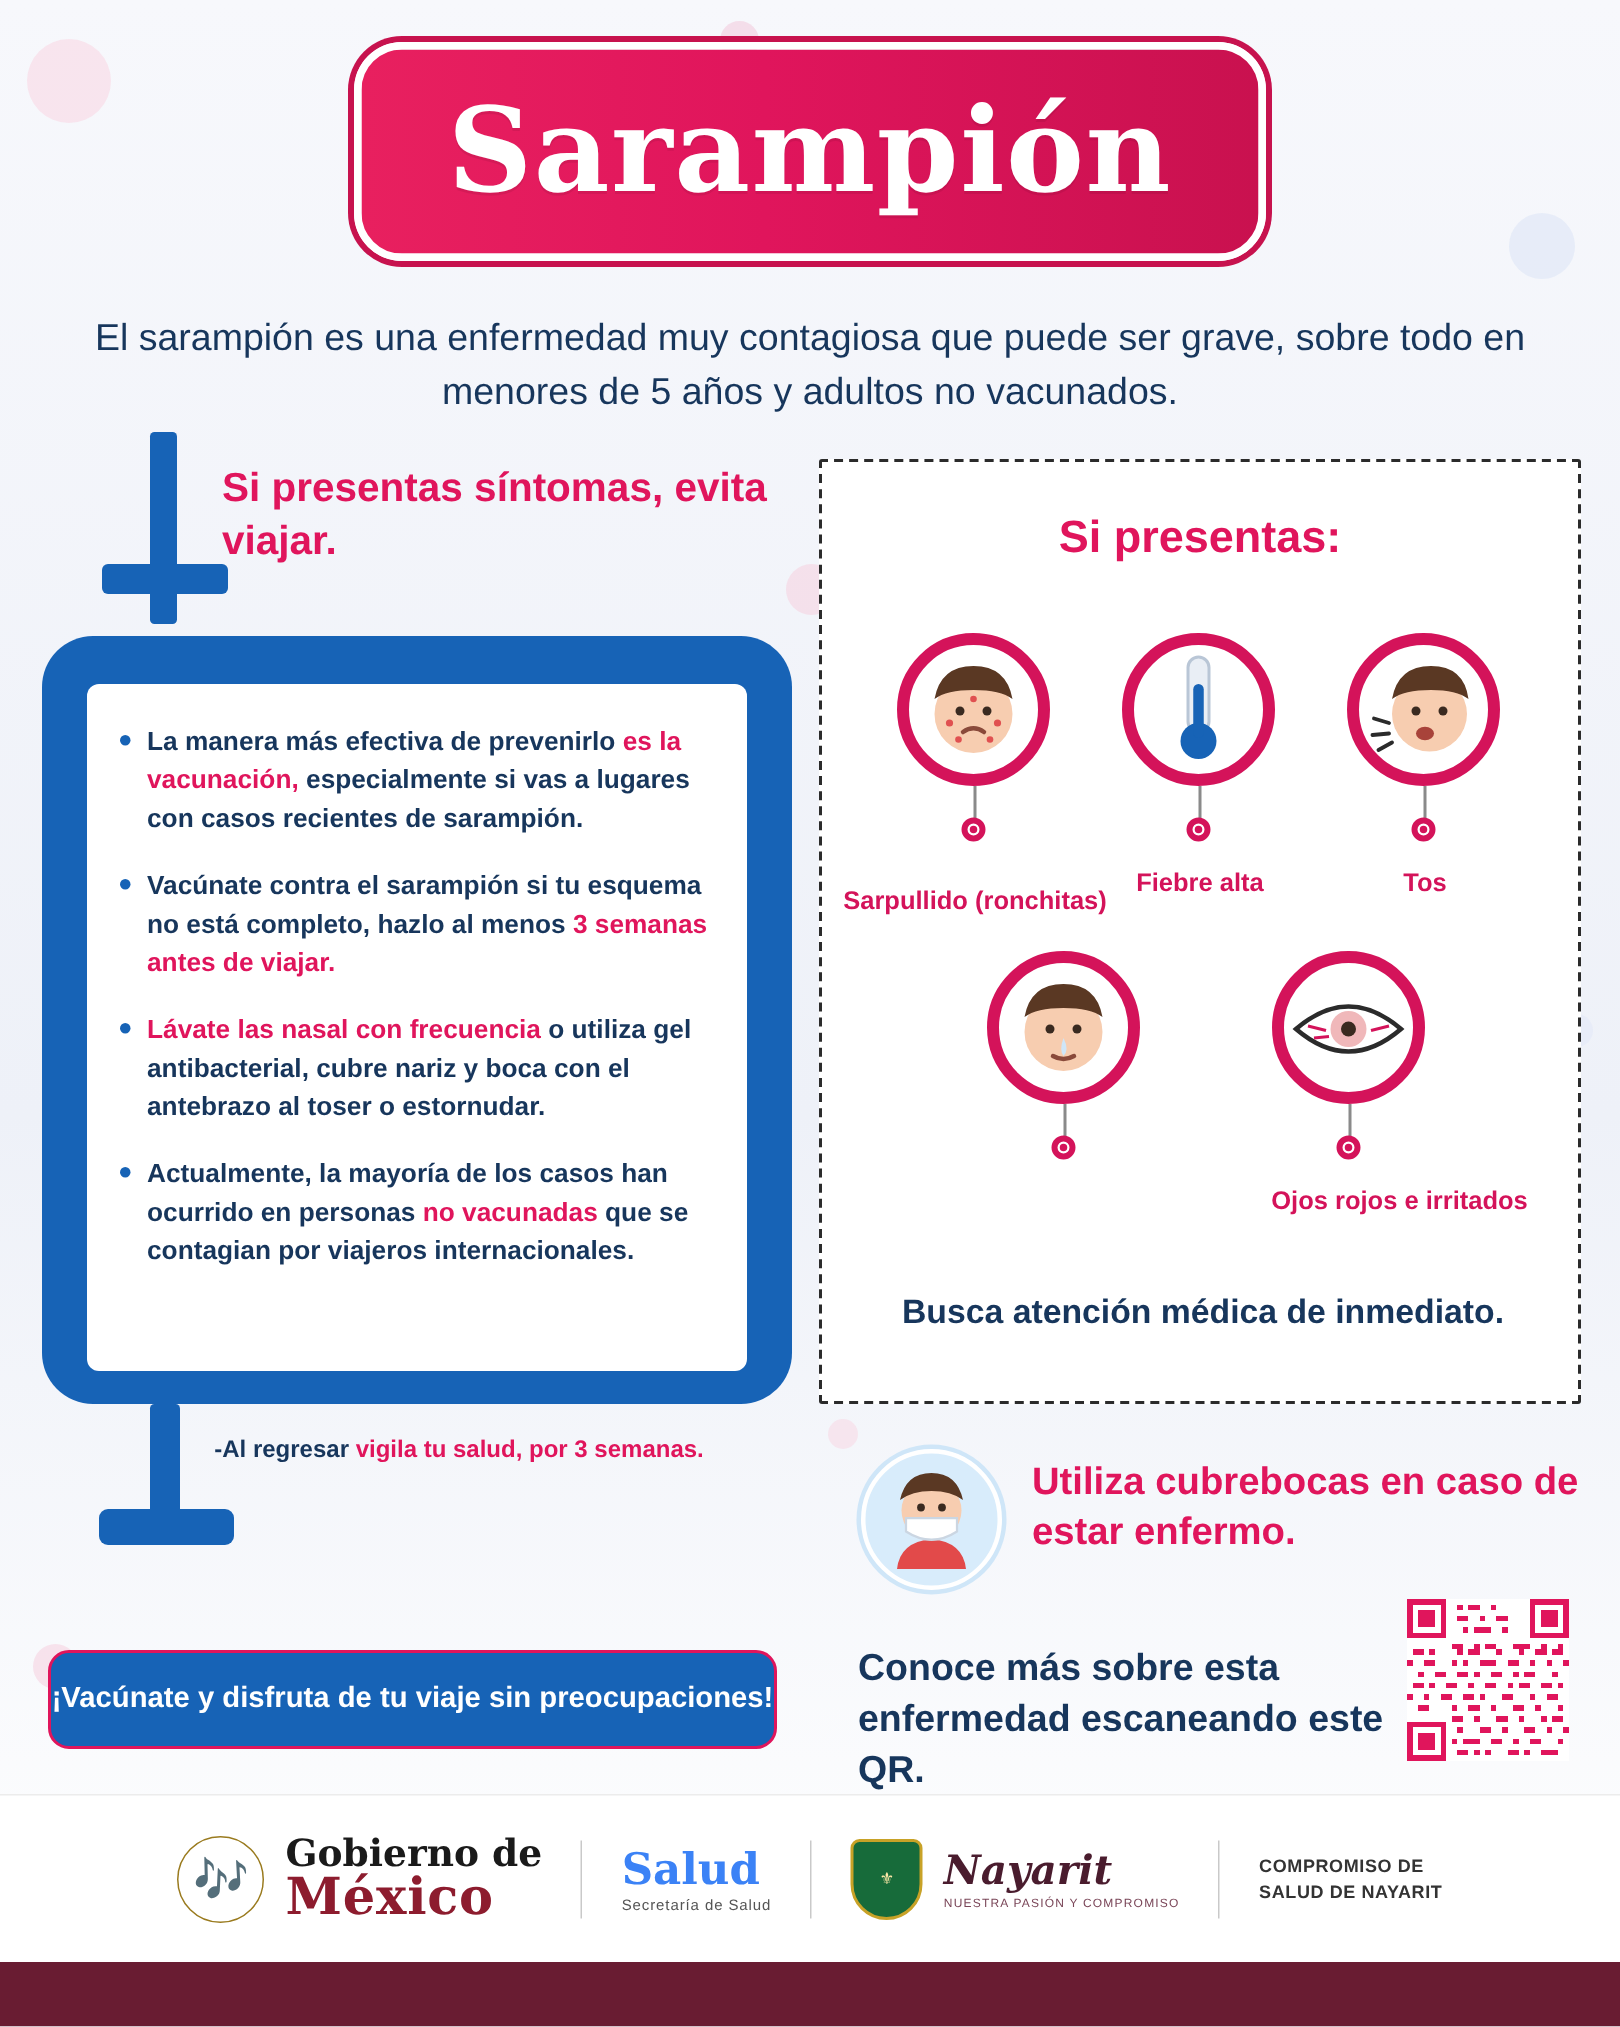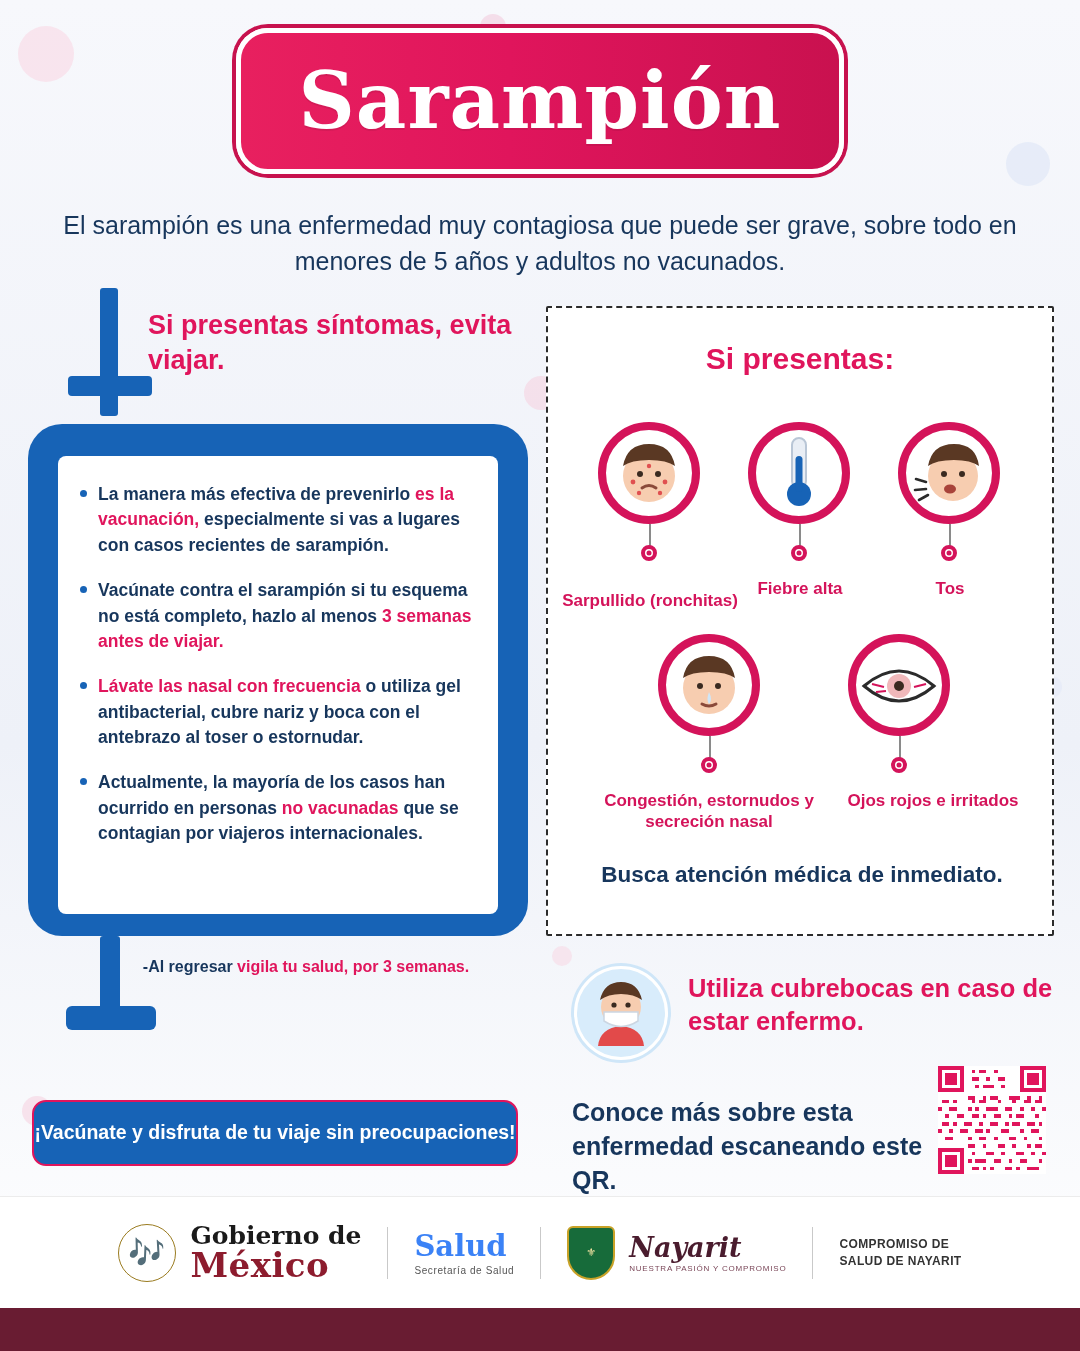--- a/index.html
+++ b/index.html
@@ -305,21 +305,20 @@
       <circle cx="43" cy="46" r="26" fill="#f7cdb0"></circle>
       <path d="M17 36 q4-22 26-22 q22 0 26 22 q-8-6-26-6 q-18 0-26 6z" fill="#5a3823"></path>
       <circle cx="34" cy="44" r="3" fill="#3a2a20"></circle>
       <circle cx="52" cy="44" r="3" fill="#3a2a20"></circle>
       <path d="M36 62 q7 4 14 0" stroke="#8a4a3a" stroke-width="3" fill="none" stroke-linecap="round"></path>
       <path d="M43 50 q-3 8 0 12 q4-4 0-12z" fill="#cfe6f8"></path>
     </svg>
   </div>
   <div class="stem" style="left:709px; top:736px; height:26px;"></div>
   <div class="pin" style="left:701px; top:757px;"></div>
-  <div class="sym-label" style="left:586px; top:790px; width:246px;">Congestión, estornudos y secreción nasal</div>
 
   <div class="icon-circle" style="left:848px; top:634px;">
     <svg width="86" height="86" viewBox="0 0 86 86">
       <path d="M8 44 q35-30 70 0 q-35 30-70 0z" fill="#ffffff" stroke="#2b2b2b" stroke-width="3"></path>
       <circle cx="43" cy="44" r="12" fill="#f0b8ba"></circle>
       <circle cx="43" cy="44" r="5" fill="#3a2a20"></circle>
       <g stroke="#d4135a" stroke-width="2">
         <line x1="16" y1="42" x2="28" y2="45"></line>
         <line x1="70" y1="42" x2="58" y2="45"></line>
         <line x1="20" y1="50" x2="30" y2="49"></line>

